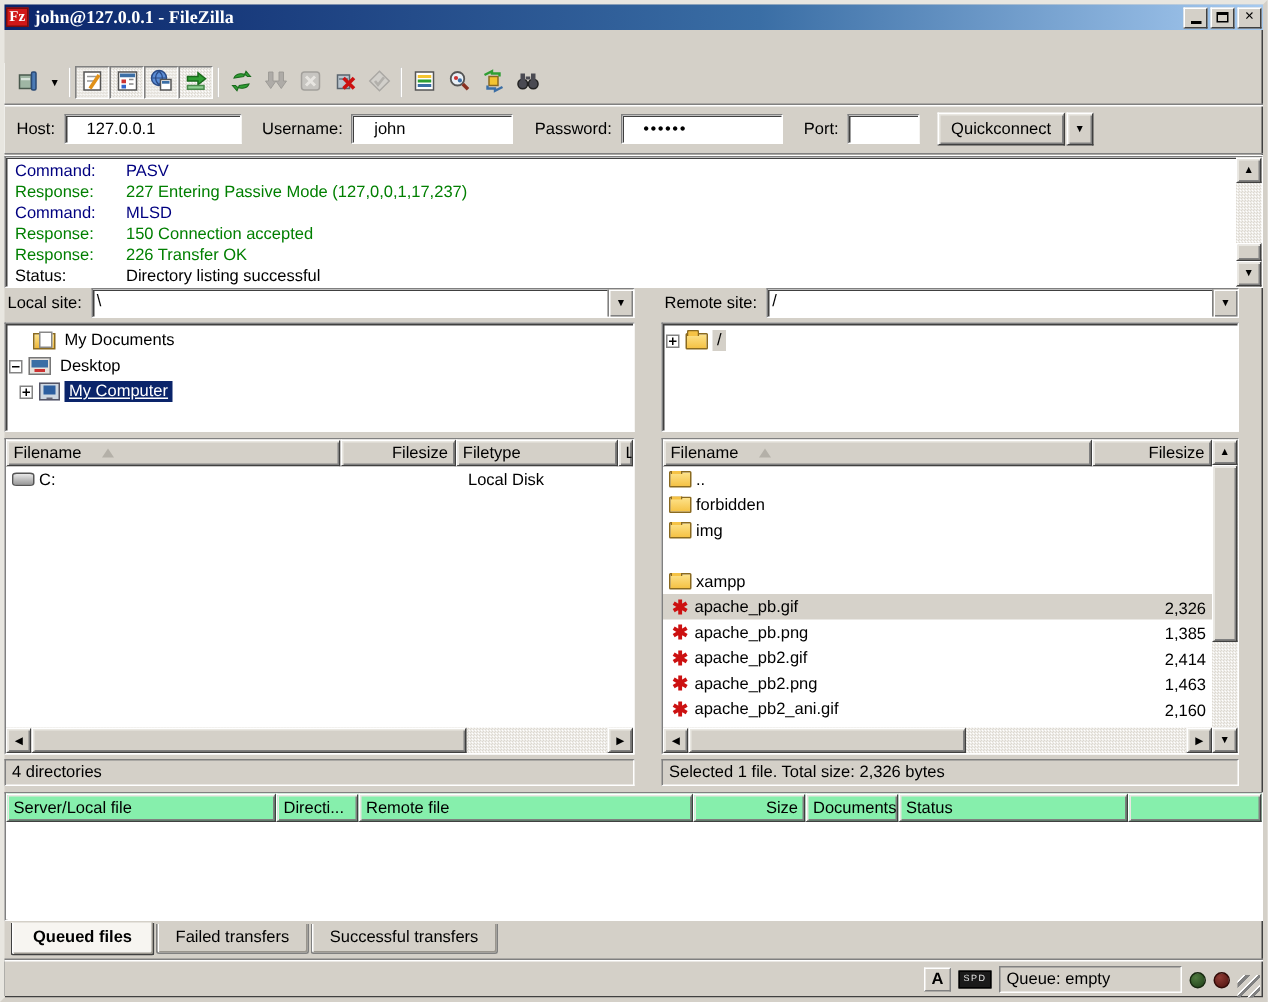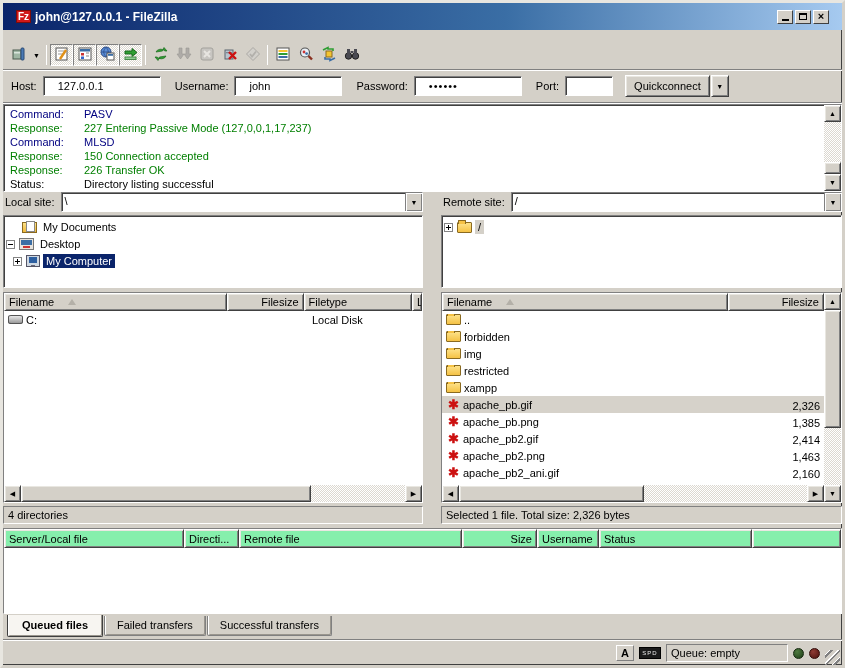--- a/index.html
+++ b/index.html
@@ -1,22 +1,22 @@
 <!DOCTYPE html>
 <html><head>
 <meta charset="utf-8">
 <style>
   * { margin:0; padding:0; box-sizing:border-box; }
   html,body { width:845px; height:668px; font-family:"Liberation Sans", sans-serif; font-size:11px; color:#000; }
   .window { position:relative; width:845px; height:668px; background:#d4d0c8;
     border:3px solid #d4d0c8; border-top-color:#e8e6e0; border-left-color:#e8e6e0;
     box-shadow: inset -1px -1px 0 #404040; }
   
-  .titlebar { position:absolute; top:0; left:0; right:0; height:27px;
-    background:linear-gradient(to right,#0a246a,#3a6ea5 60%,#a6caf0); display:flex; align-items:center; padding:0 13px; }
+  .titlebar { position:absolute; top:0; left:0; right:0; height:17px;
+    background:linear-gradient(to right,#0a246a,#3a6ea5 60%,#a6caf0); display:flex; align-items:center; padding:0 1px;font-family:Liberation Serif, serif; }
   .fz-logo { width:15px; height:13px; background:#d01818; color:#fff; font-weight:bold; font-size:10px;
     display:flex; align-items:center; justify-content:center; margin-right:4px; border:1px solid #7a0c0c; }
   .title-text { color:#fff; font-weight:bold; font-size:12px; flex:1; white-space:nowrap; overflow:hidden; }
   .tb-btns { display:flex; gap:2px; }
   .tb-btn { width:16px; height:14px; background:#d4d0c8; border:1px solid; border-color:#fff #404040 #404040 #fff;
     display:flex; align-items:center; justify-content:center; font-size:9px; line-height:9px; }
   .glyph-min { width:7px; height:2px; background:#000; margin-top:7px; }
   .glyph-max { width:8px; height:7px; border:1px solid #000; border-top-width:2px; }
   .glyph-close { font-weight:bold; font-size:11px; }
   
@@ -50,40 +50,40 @@
   .t-command { color:#000080; } .t-response { color:#007f00; } .t-status { color:#000; }
   
   .vscroll { width:17px; flex:none; display:flex; flex-direction:column;
     background-image:repeating-conic-gradient(#fff 0% 25%, #dcd8d0 0% 50%); background-size:2px 2px; }
   .hscroll { height:17px; flex:none; display:flex;
     background-image:repeating-conic-gradient(#fff 0% 25%, #dcd8d0 0% 50%); background-size:2px 2px; }
   .sbtn { width:17px; height:17px; flex:none; background:#d4d0c8; border:1px solid; border-color:#fff #404040 #404040 #fff;
     box-shadow:inset 1px 1px 0 #e9e7e1, inset -1px -1px 0 #808080; display:flex; align-items:center; justify-content:center; font-size:7px; color:#000; }
   .sthumb { background:#d4d0c8; border:1px solid; border-color:#fff #404040 #404040 #fff; box-shadow:inset 1px 1px 0 #e9e7e1, inset -1px -1px 0 #808080; }
   
-  .panels { position:absolute; top:189px; left:0; right:0; height:332px; display:flex; }
+  .panels { position:absolute; top:189px; left:0; right:16px; height:332px; display:flex; }
   .panel { display:flex; flex-direction:column; }
   .panel-left { width:420px; }
   .splitter { width:6px; }
   .panel-right { flex:1;padding-left:12px; }
   .sitebar { height:21px; display:flex; align-items:center; gap:0; }
   .site-label { padding:0 6px 0 2px; }
   .combo { flex:1; height:20px; display:flex; border:1px solid; border-color:#808080 #fff #fff #808080; box-shadow:inset 1px 1px 0 #404040; background:#fff; }
   .combo-text { flex:1; padding:2px 3px; }
   .combo-btn { width:17px; background:#d4d0c8; border-left:1px solid #808080;
     box-shadow:inset 1px 1px 0 #fff, inset -1px -1px 0 #808080; display:flex; align-items:center; justify-content:center; font-size:7px; }
   .tree { margin-top:2px; height:74px; background:#fff; border:1px solid; border-color:#808080 #fff #fff #808080;
     box-shadow:inset 1px 1px 0 #404040; padding:3px 2px; overflow:hidden; }
   .tree-row { display:flex; align-items:center; height:17px; white-space:nowrap; }
   .tree-indent { width:16px; flex:none; }
   .expander { width:9px; height:9px; flex:none; background:#fff; border:1px solid #848484; position:relative; margin-right:4px; }
   .expander::before { content:''; position:absolute; left:1px; right:1px; top:3px; height:1px; background:#000; }
   .expander.plus::after { content:''; position:absolute; top:1px; bottom:1px; left:3px; width:1px; background:#000; }
   .tree-label { padding:1px 3px; }
-  .tree-label.sel-active { background:#0a246a; color:#fff; }
+  .tree-label.sel-active { background:#0a246a; color:#fff;text-decoration:underline; }
   .tree-label.sel-inactive { background:#d4d0c8; }
   .ticon { margin-right:3px; flex:none; }
   
   .filelist { margin-top:4px; height:212px; border:1px solid; border-color:#808080 #fff #fff #808080;
     box-shadow:inset 1px 1px 0 #404040; background:#fff; display:flex; flex-direction:column; }
   .fl-main { flex:1; display:flex; min-height:0; }
   .fl-content { flex:1; display:flex; flex-direction:column; min-width:0;border-radius:15px; }
   .fl-header { height:18px; display:flex; flex:none; background:#d4d0c8; }
   .fl-h { border:1px solid; border-color:#fff #404040 #404040 #fff; box-shadow:inset 1px 1px 0 #e9e7e1, inset -1px -1px 0 #808080;
     padding:1px 4px; display:flex; align-items:center; white-space:nowrap; overflow:hidden; }
@@ -424,24 +424,20 @@
                   <div class="fcell num" style="flex:1"></div>
                 </div>
               <div class="frow">
                   <div class="fcell" style="width:286px">
                     <span class="i-folder"></span>
                     <span style="margin-left:3px">img</span>
                   </div>
                   <div class="fcell num" style="flex:1"></div>
                 </div>
               <div class="frow">
-                  <div class="fcell" style="width:286px">
-                    <span class="i-folder"></span>
-                    <span style="margin-left:3px">restricted</span>
-                  </div>
                   <div class="fcell num" style="flex:1"></div>
                 </div>
               <div class="frow">
                   <div class="fcell" style="width:286px">
                     <span class="i-folder"></span>
                     <span style="margin-left:3px">xampp</span>
                   </div>
                   <div class="fcell num" style="flex:1"></div>
                 </div>
               <div class="frow sel-inactive">
@@ -507,21 +503,21 @@
       <div class="fl-h" style="width:55px">
           <span>Directi...</span>
         </div>
       <div class="fl-h" style="width:223px">
           <span>Remote file</span>
         </div>
       <div class="fl-h" style="width:75px; justify-content:flex-end">
           <span>Size</span>
         </div>
       <div class="fl-h" style="width:62px">
-          <span>Username</span>
+          <span>Documents</span>
         </div>
       <div class="fl-h" style="width:153px">
           <span>Status</span>
         </div>
       <div class="fl-h" style="flex:1"></div>
     </div>
     <div class="q-body"></div>
   </div>
 
   <div class="tabs">

